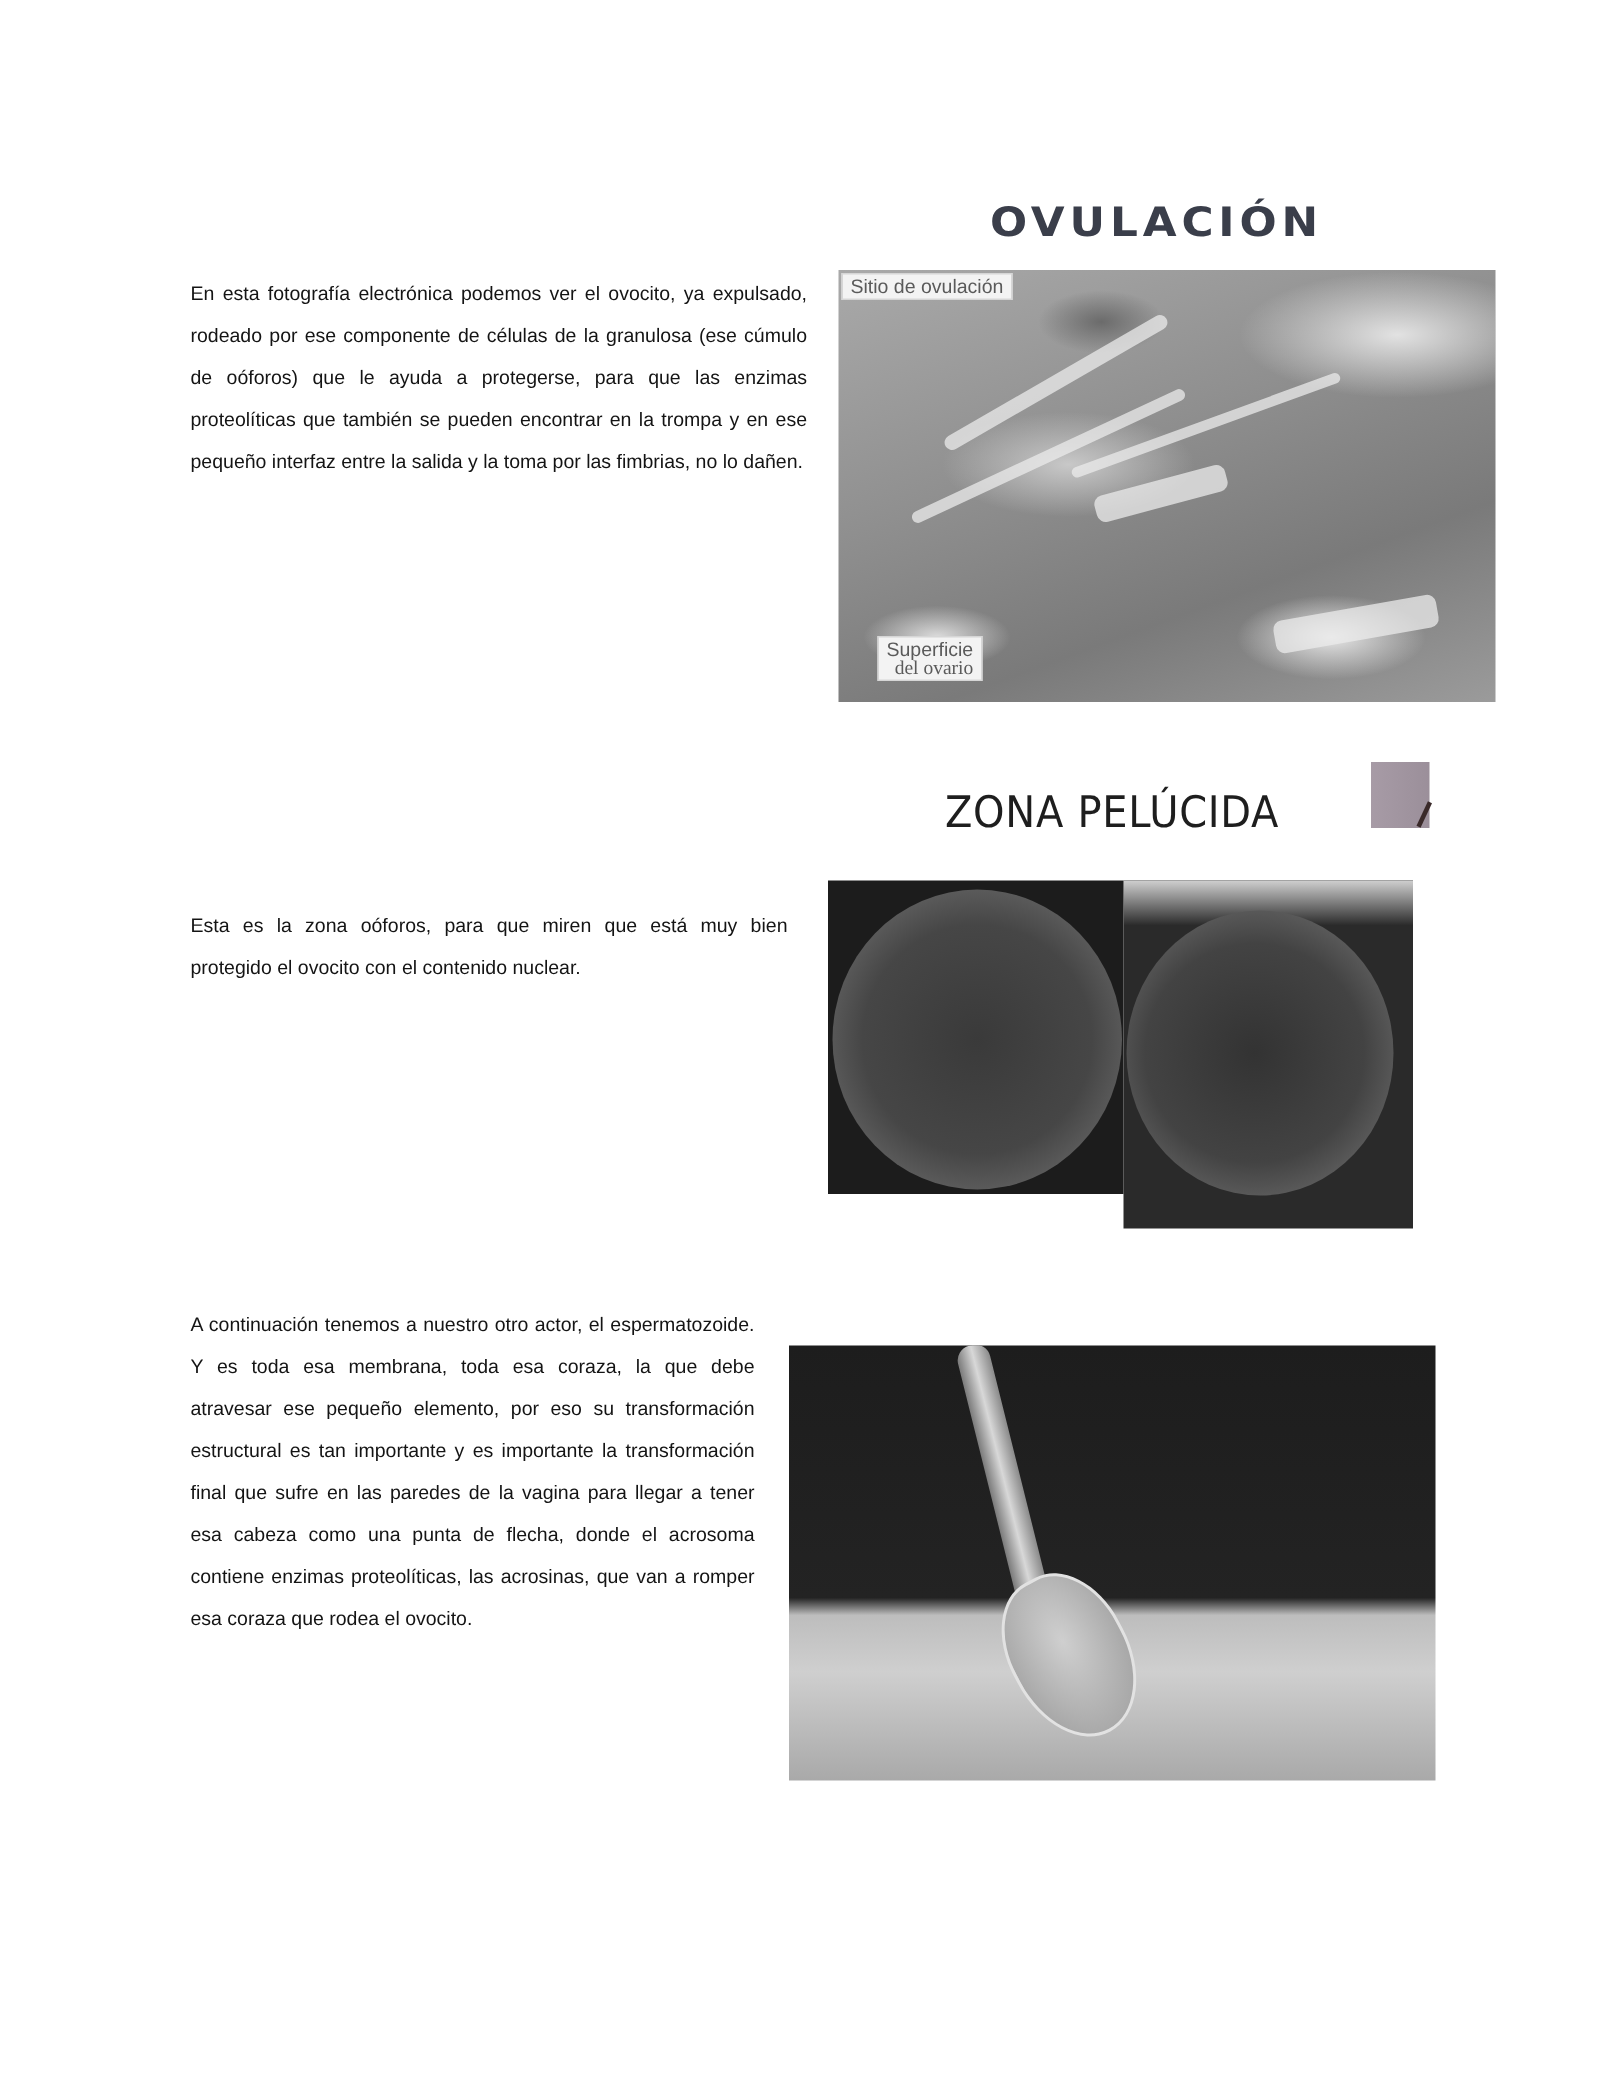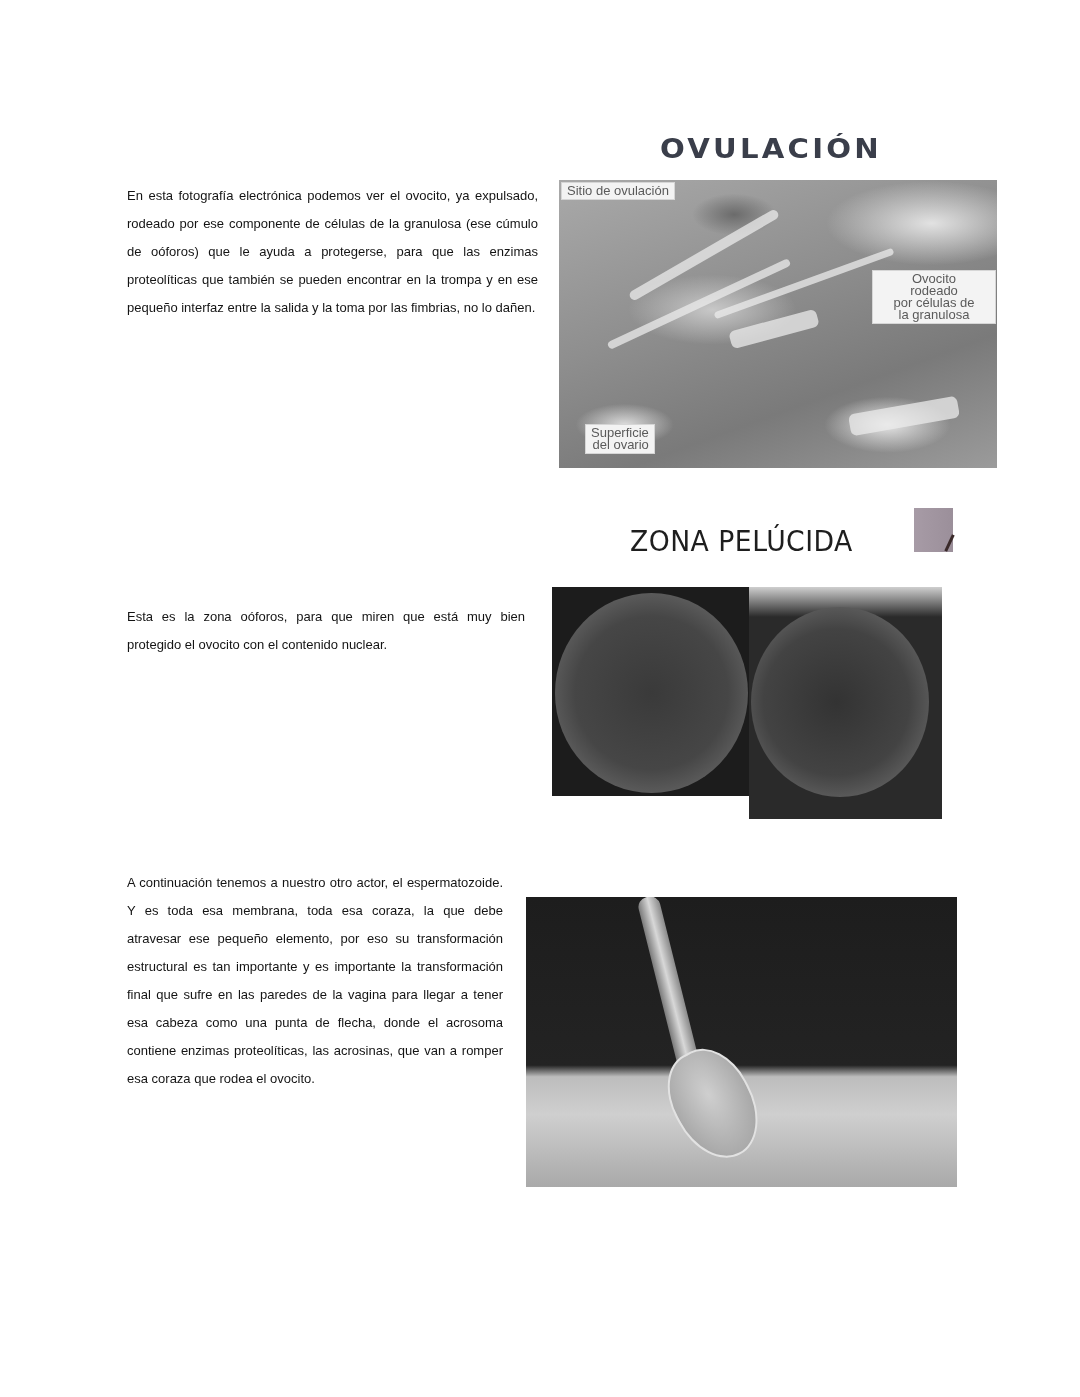--- a/index.html
+++ b/index.html
@@ -1,21 +1,21 @@
 <!DOCTYPE html>
 <html><head>
 <meta charset="utf-8">
 <style>
   html, body { margin: 0; padding: 0; background: #ffffff; }
   body { width: 1080px; height: 1397px; position: relative; overflow: hidden; font-family: "Liberation Sans", sans-serif; color: #111; }
   .para { position: absolute; font-size: 13px; line-height: 28px; text-align: justify; text-align-last: left; color: #141414; margin: 0; }
   .heading-ovu { position: absolute; left: 660px; top: 133px; font-family: "DejaVu Sans", sans-serif; font-weight: bold; font-size: 27px; letter-spacing: 3px; color: #3a3e4a; transform: scaleX(1.08); transform-origin: left center; }
   .heading-zona { position: absolute; left: 630px; top: 524px; font-family: "DejaVu Sans", sans-serif; font-size: 29px; color: #1e1e1e; letter-spacing: 0.5px; transform: scaleX(0.92); transform-origin: left center; }
   .photo { position: absolute; overflow: hidden; }
-  .label-box { position: absolute; background: #f3f3f3; color: #5a5a5a; font-family: "Liberation Sans", sans-serif; font-size: 13px; line-height: 12px; padding: 2px 5px; text-align: center; border: 1px solid #d6d6d6; }
+  .label-box { position: absolute; background: #f3f3f3; color: #5a5a5a; font-family: "Liberation Sans", sans-serif; font-size: 13px; line-height: 12px; padding: 2px 5px; text-align: right; border: 1px solid #d6d6d6; }
   
   .ovu-photo { left: 559px; top: 180px; width: 438px; height: 288px;
     background:
       radial-gradient(ellipse 90px 40px at 75% 85%, #e6e6e6 0%, rgba(230,230,230,0) 70%),
       radial-gradient(ellipse 70px 30px at 15% 85%, #dcdcdc 0%, rgba(220,220,220,0) 70%),
       radial-gradient(ellipse 120px 50px at 35% 45%, #c8c8c8 0%, rgba(200,200,200,0) 70%),
       radial-gradient(ellipse 150px 60px at 85% 15%, #e2e2e2 0%, rgba(226,226,226,0) 70%),
       radial-gradient(ellipse 60px 30px at 40% 12%, #6b6b6b 0%, rgba(107,107,107,0) 70%),
       linear-gradient(160deg, #a9a9a9 0%, #8f8f8f 40%, #7a7a7a 70%, #9b9b9b 100%);
   }
@@ -44,29 +44,23 @@
 
 <div class="heading-ovu">OVULACIÓN</div>
 
 <div class="photo ovu-photo">
   <div class="ovu-strand" style="left:60px; top:70px; width:170px; height:10px; transform:rotate(-30deg);"></div>
   <div class="ovu-strand" style="left:40px; top:120px; width:200px; height:8px; transform:rotate(-25deg);"></div>
   <div class="ovu-strand" style="left:150px; top:100px; width:190px; height:7px; transform:rotate(-20deg);"></div>
   <div class="ovu-strand" style="left:170px; top:140px; width:90px; height:18px; transform:rotate(-15deg);"></div>
   <div class="ovu-strand" style="left:290px; top:225px; width:110px; height:22px; transform:rotate(-10deg);"></div>
   <div class="label-box" style="left:2px; top:2px; font-size:13px; line-height:14px; padding:1px 5px;">Sitio de ovulación</div>
-  <div class="label-box" style="left:313px; top:90px; width:112px;">
-    <span style="display:block;">Ovocito</span>
-    <span style="display:block;">rodeado</span>
-    <span style="display:block;">por células de</span>
-    <span style="display:block;">la granulosa</span>
-  </div>
   <div class="label-box" style="left:26px; top:244px; text-align:right;">
     <span style="display:block;">Superficie</span>
-    <span style="display:block;">del ovario</span>
+    <span style="display:block;font-family:Liberation Serif, serif;">del ovario</span>
   </div>
 </div>
 
 <div class="heading-zona">ZONA PELÚCIDA</div>
 <div class="thumb"></div>
 
 <p class="para" style="left:127px; top:603px; width:398px;">Esta es la zona oóforos, para que miren que está muy bien protegido el ovocito con el contenido nuclear.</p>
 
 <div class="photo zp-left">
   <div class="sphere sphere-left"></div>

